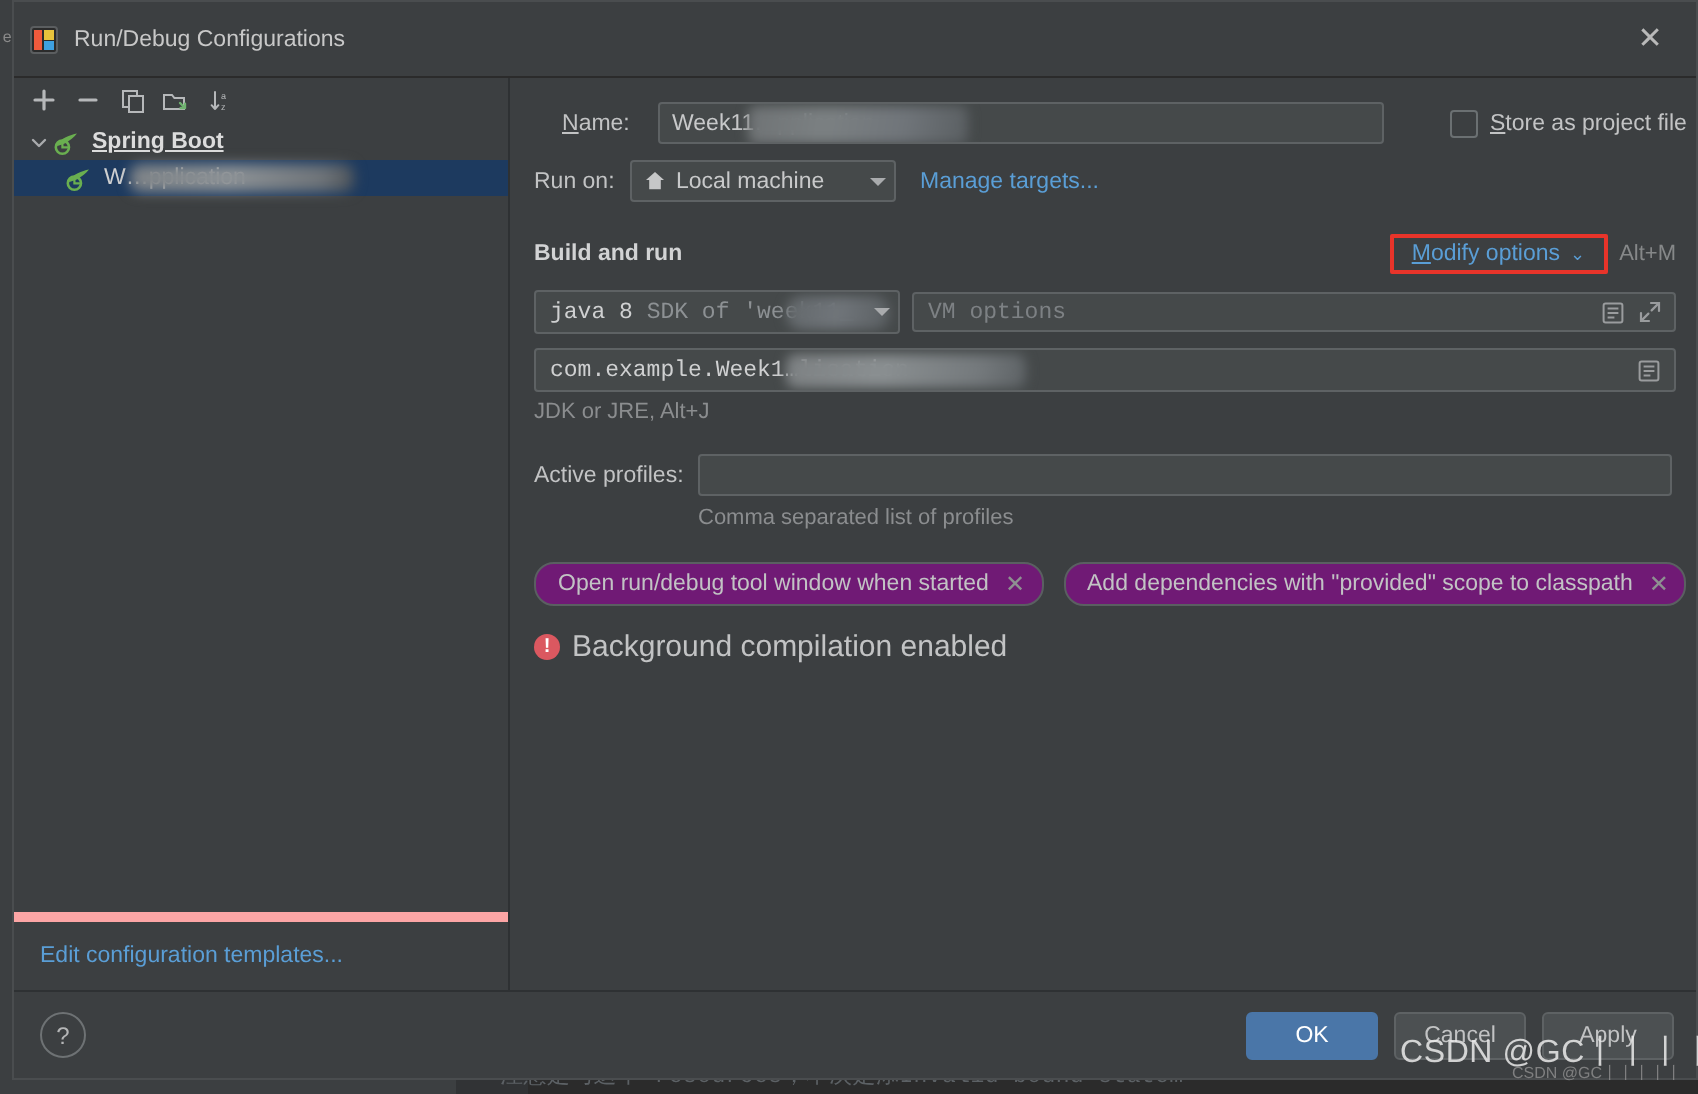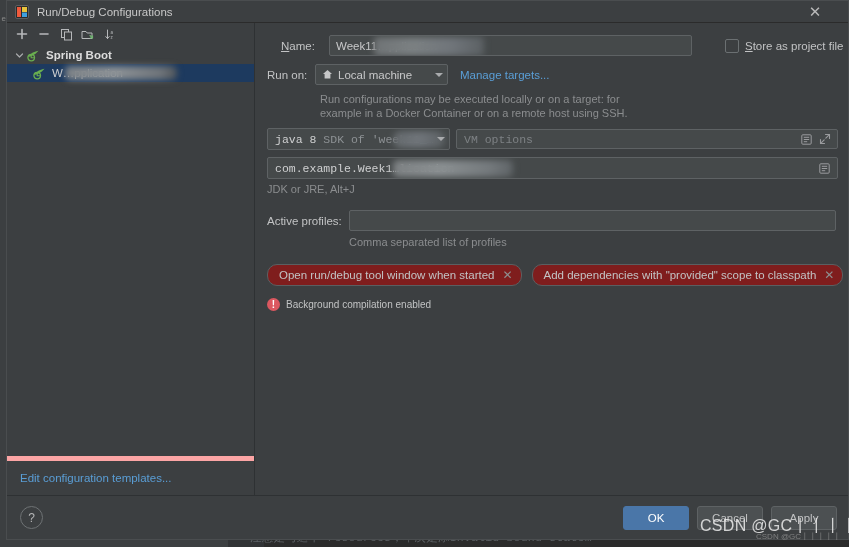--- a/index.html
+++ b/index.html
@@ -77,26 +77,26 @@
     height: 540px;
     background: #3c3f41;
     border: 1px solid #4a4d4f;
     box-sizing: border-box;
     display: flex;
     flex-direction: column;
   }
 
   
   #titlebar {
-    height: 22px;
+    height: 38px;
     background: #3c3f41;
     border-bottom: 1px solid #2b2b2b;
     display: flex;
     align-items: center;
-    padding: 0 16px 0 8px;
+    padding: 0 6px 0 8px;
     box-sizing: border-box;
     flex: none;
   }
   #title-icon {
     width: 14px; height: 14px;
     margin-right: 8px;
     flex: none;
     position: relative;
   }
   #title-text {
@@ -176,21 +176,21 @@
     justify-content: center;
   }
   .tree-icon {
     width: 16px; height: 14px;
     flex: none;
     margin-right: 4px;
     display: flex;
     align-items: center;
   }
   .tree-label { color: #cfd0d1; }
-  .tree-label.bold { font-weight: bold; color: #dcdcdc; }
+  .tree-label.bold { font-weight: bold; color: #dcdcdc; text-decoration: underline; }
   .tree-row.child { padding-left: 25px; }
 
   #edit-templates-wrap {
     height: 34px;
     flex: none;
     display: flex;
     align-items: center;
     padding-left: 13px;
     border-top: 5px solid #fca5a5;
   }
@@ -500,21 +500,21 @@
   #chips-row {
     margin-top: 16px;
     display: flex;
     align-items: center;
     gap: 10px;
   }
   .chip {
     height: 20px;
     border: 1px solid #5a5f61;
     border-radius: 10px;
-    background: #7f1d1d;
+    background: #701a75;
     display: flex;
     align-items: center;
     padding: 0 8px 0 11px;
     gap: 8px;
     cursor: pointer;
   }
   .chip-label {
     font-size: 11.5px;
     color: #c2c3c4;
     white-space: nowrap;
@@ -539,21 +539,21 @@
     border-radius: 50%;
     background: #db5860;
     color: #fff;
     font-size: 10px;
     font-weight: bold;
     display: flex;
     align-items: center;
     justify-content: center;
     line-height: 1;
   }
-  #warn-text { font-size: 10px; color: #c2c3c4; }
+  #warn-text { font-size: 15px; color: #c2c3c4; }
 
   
   #bottom-bar {
     height: 44px;
     flex: none;
     border-top: 1px solid #2e3133;
     display: flex;
     align-items: center;
     padding: 0 11px 0 13px;
     box-sizing: border-box;
@@ -746,22 +746,30 @@
               <svg width="11" height="11" viewBox="0 0 11 11">
                 <path d="M5.5 1L10 5H8.4v4.6H2.6V5H1z" fill="#c6c7c8"></path>
               </svg>
             </span>
             <span id="runon-text">Local machine</span>
             <span class="caret"></span>
           </div>
           <span id="manage-targets">Manage targets...</span>
         </div>
 
-        <div id="runon-hint">Run configurations may be executed locally or on a target: for example in a Docker Container or on a remote host using SSH.</div>
-
+
+        <div id="buildrun-header">
+          <span id="buildrun-title">Build and run</span>
+          <span id="buildrun-spacer"></span>
+          <div id="modify-options-box">
+            <span id="modify-options-label"><u>M</u>odify options</span>
+            <span id="modify-chevron">⌄</span>
+          </div>
+          <span id="modify-shortcut">Alt+M</span>
+        </div>
 
         <div id="sdk-row">
           <div id="sdk-combo">
             <span id="sdk-text"><b>java 8</b> SDK of 'week11_…</span>
             <span id="sdk-blur"></span>
             <span class="caret" style="position:relative;z-index:5;"></span>
           </div>
           <div id="vm-field">
             <span id="vm-placeholder">VM options</span>
             <span class="mini-icon">

